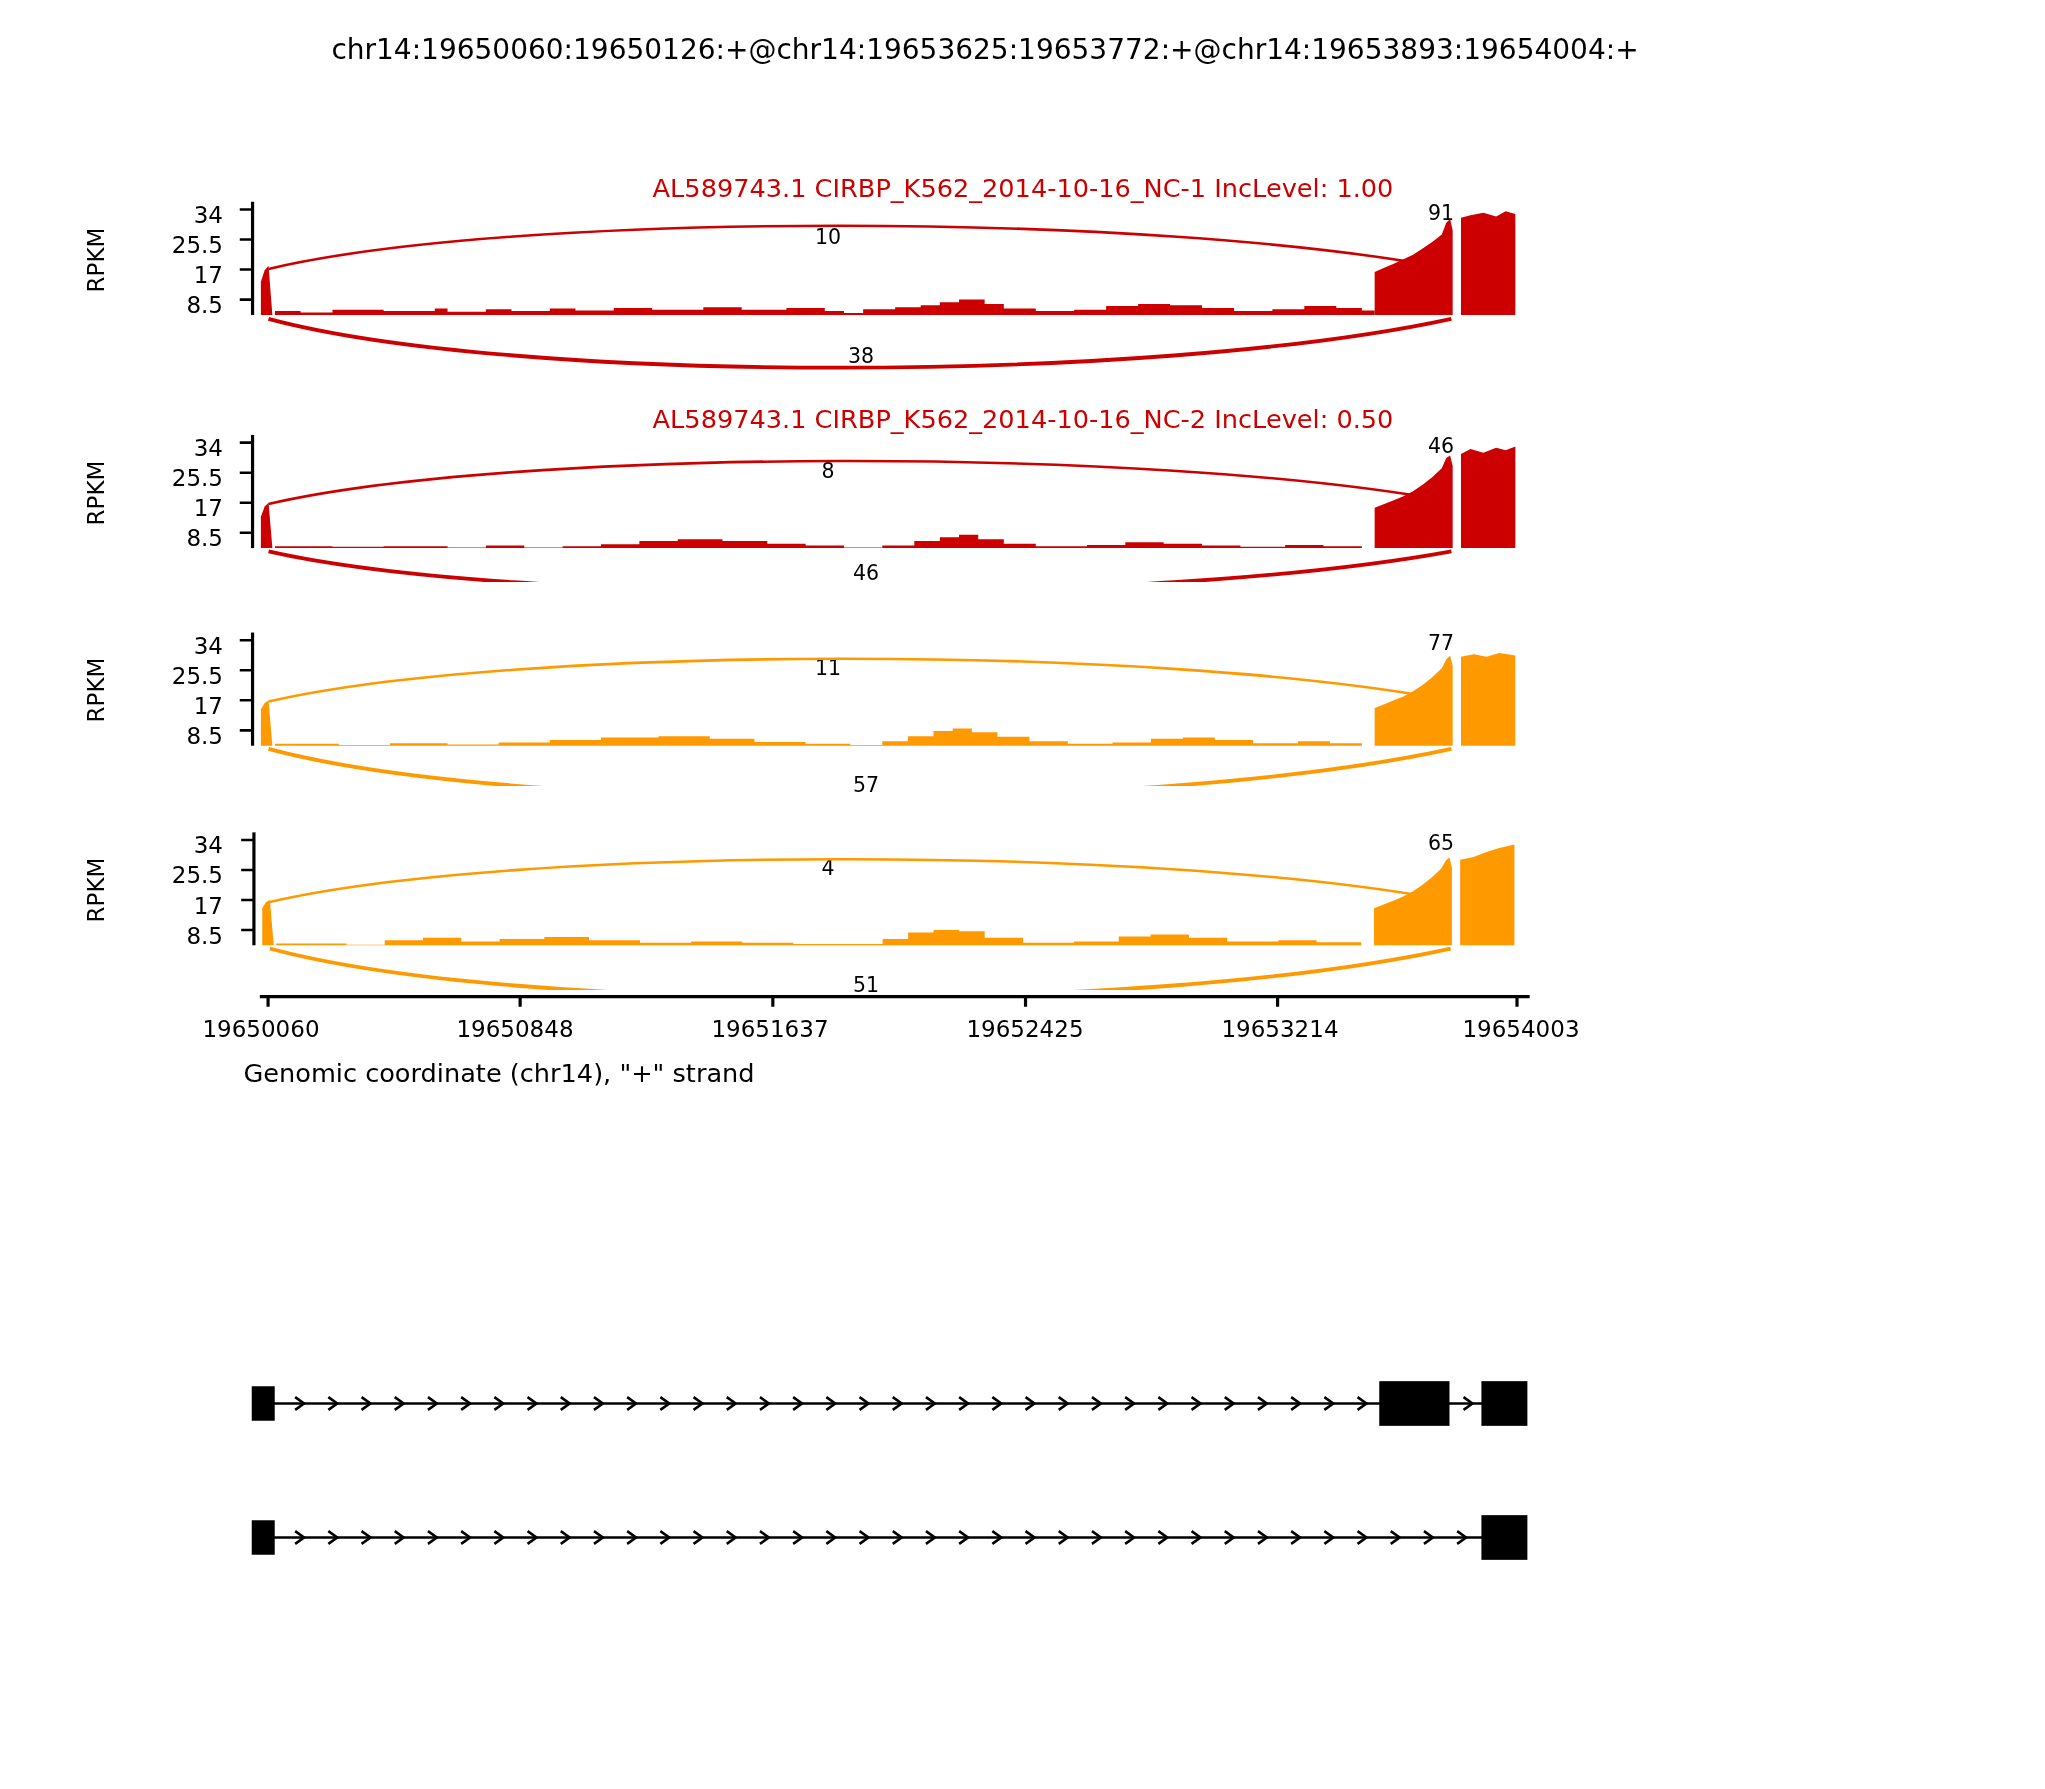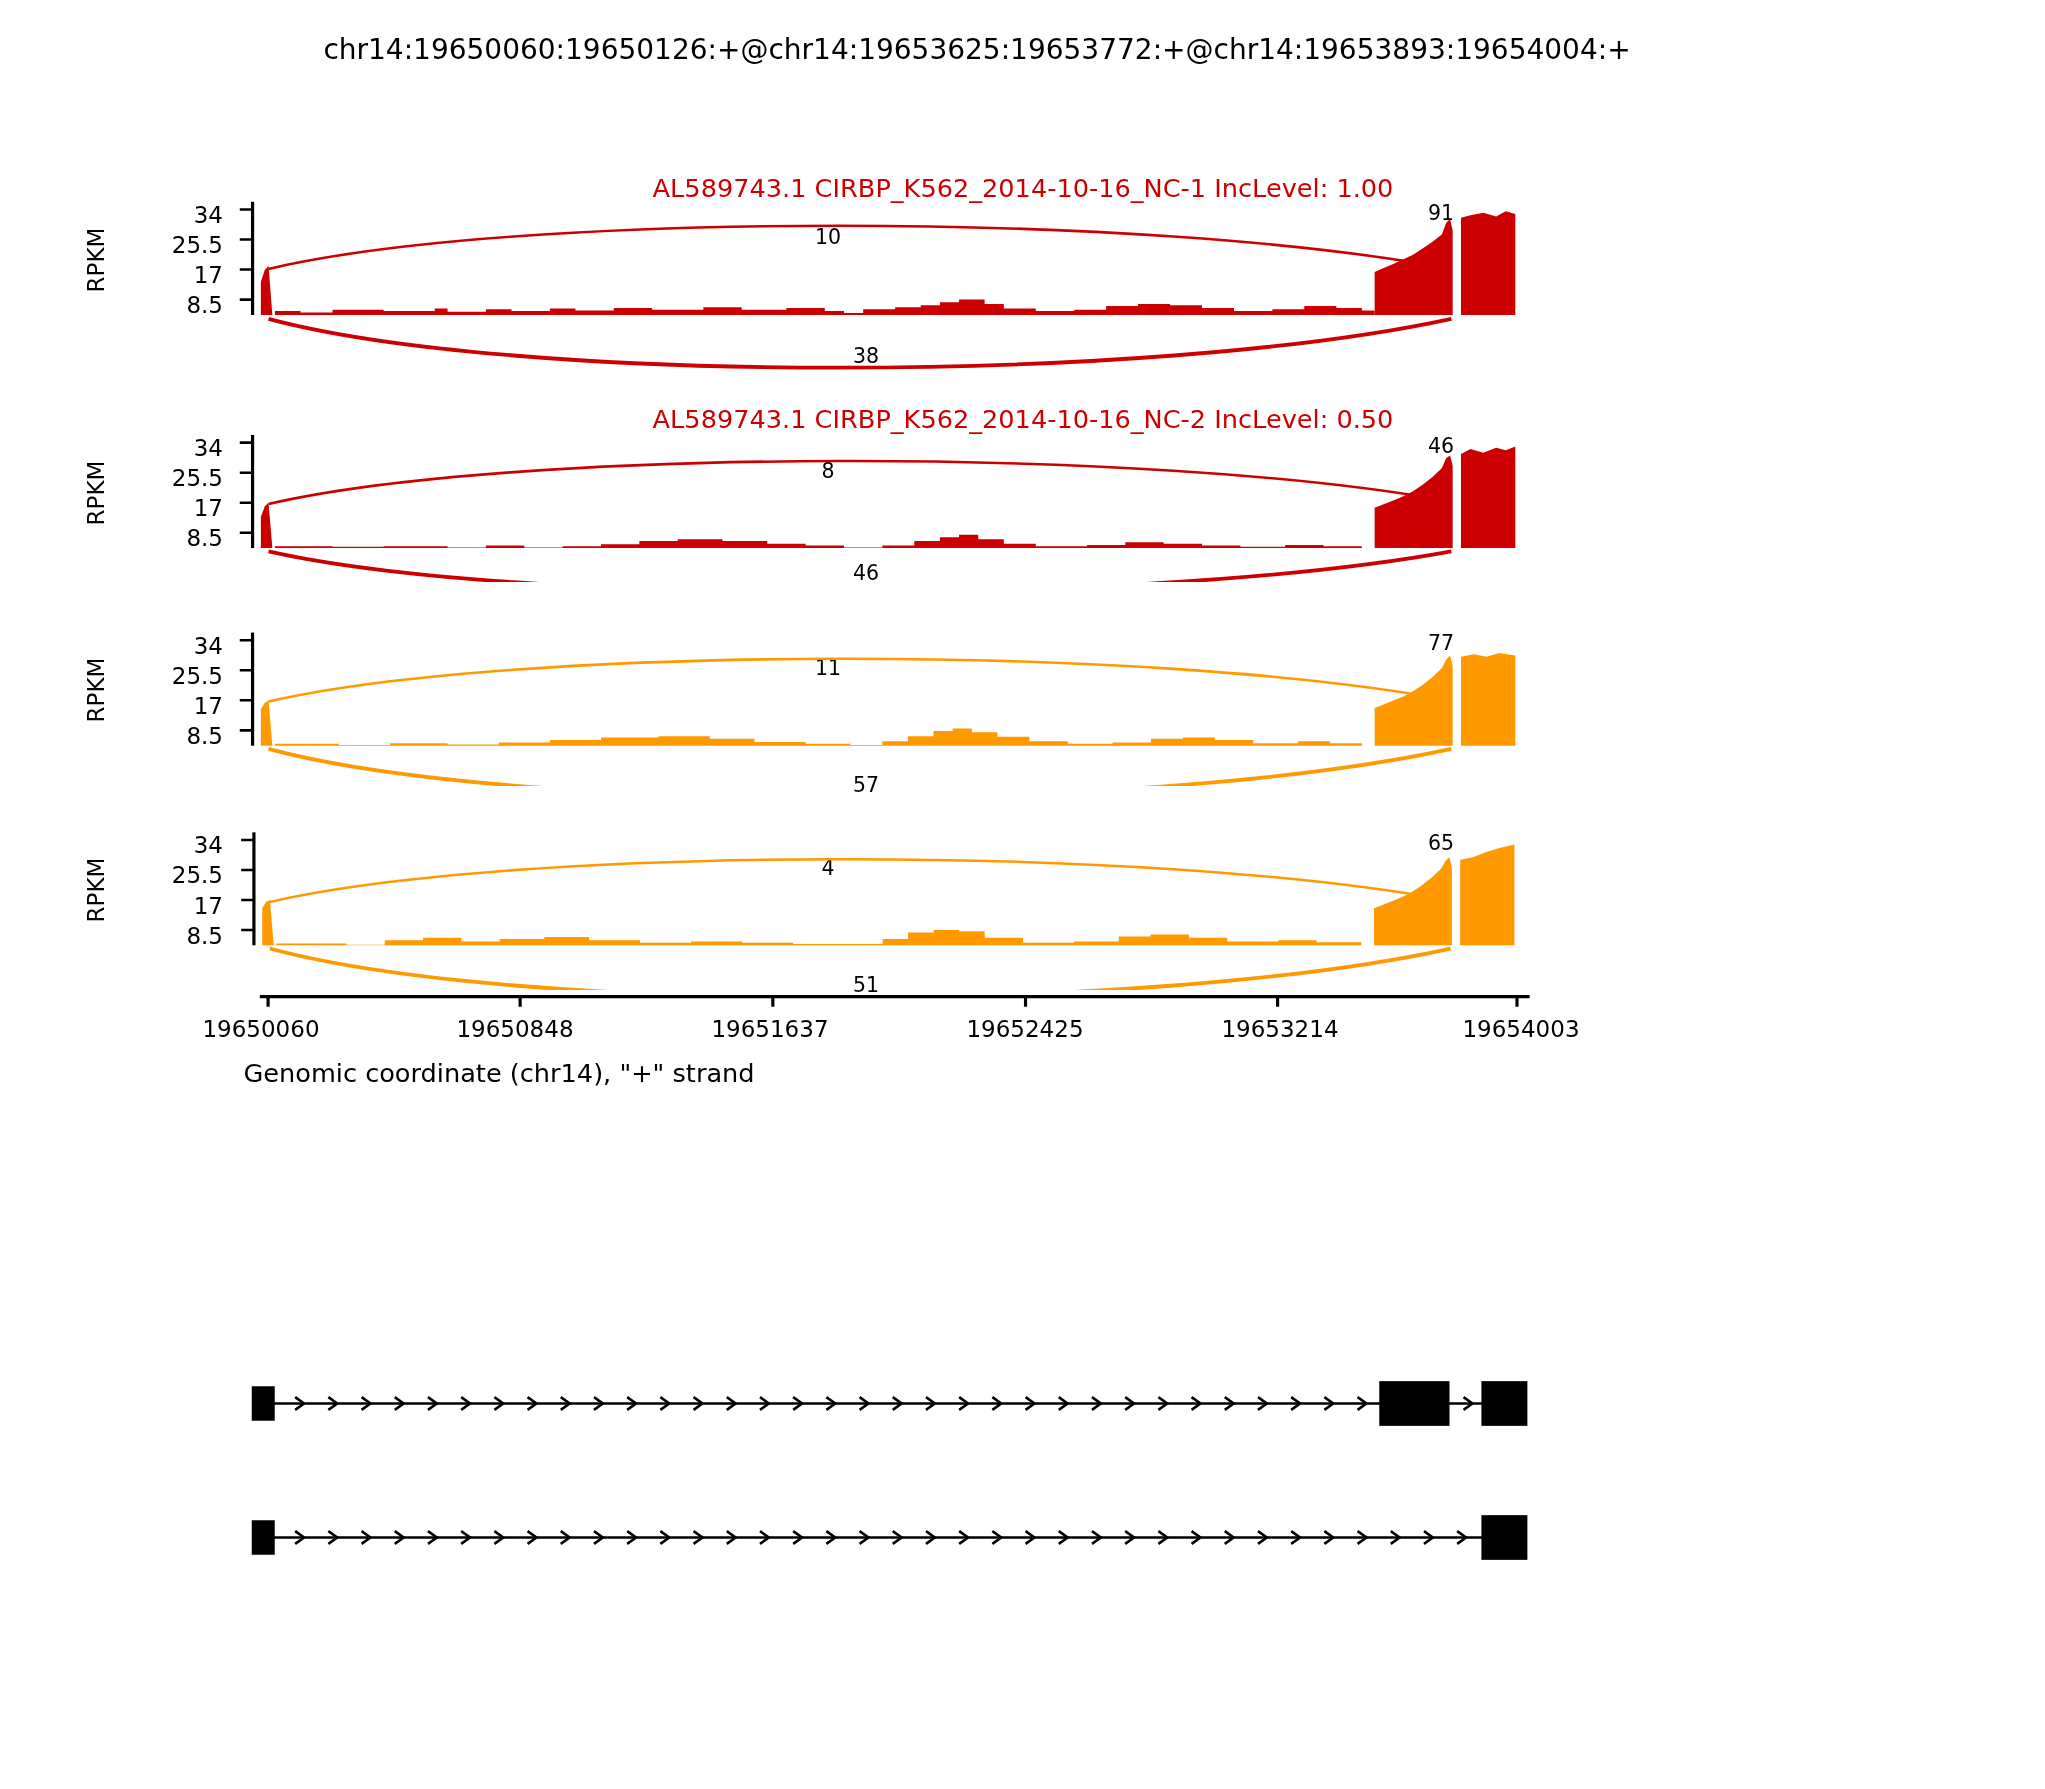--- a/index.html
+++ b/index.html
@@ -10,21 +10,21 @@
   body {
     width: 2046px;
     height: 1790px;
     font-family: "DejaVu Sans", sans-serif;
     position: relative;
     overflow: hidden;
   }
   .page-title {
     position: absolute;
     top: 33px;
-    left: 8px;
+    left: 16px;
     width: 1938px;
     text-align: center;
     font-size: 28px;
     color: #000000;
     letter-spacing: 0px;
   }
   .panel {
     position: absolute;
     left: 0;
     width: 2046px;
@@ -90,21 +90,21 @@
 
 <div class="panel" style="top:173px; height:211px;">
   <div class="panel-title" style="top:0px; color:#CC0000;">AL589743.1 CIRBP_K562_2014-10-16_NC-1 IncLevel: 1.00</div>
   <div class="ylabel" style="left:96px; top:74px; width:128px; text-align:center; margin-left:-64px;">RPKM</div>
   <div class="ytick" style="left:153px; top:29px; width:70px;">34</div>
   <div class="ytick" style="left:153px; top:59px; width:70px;">25.5</div>
   <div class="ytick" style="left:153px; top:89px; width:70px;">17</div>
   <div class="ytick" style="left:153px; top:119px; width:70px;">8.5</div>
   <div class="cov-label" style="left:1406px; top:28px; width:70px;">91</div>
   <div class="junc-label" style="left:793px; top:52px; width:70px;">10</div>
-  <div class="junc-label" style="left:831px; top:171px; width:70px;">38</div>
+  <div class="junc-label" style="left:804px; top:171px; width:70px;text-align:right;">38</div>
   <svg class="trackbox" style="left:0px; top:0px;" width="2046" height="211" viewBox="0 0 3200 330">
 
     <path d="M 395 45 L 395 222" stroke="#000" stroke-width="5" fill="none"></path>
     <path d="M 375 57 L 395 57 M 375 104 L 395 104 M 375 151 L 395 151 M 395 198 L 375 198" stroke="#000" stroke-width="4" fill="none"></path>
 
     <path d="M 408 222 L 408 170 L 414 152 L 420 145 L 426 222 Z" fill="#CC0000"></path>
     <path d="M 430 222 L 430 216 L 470 216 L 470 218 L 520 218 L 520 214 L 600 214 L 600 216 L 680 216 L 680 212 L 700 212 L 700 217 L 760 217 L 760 213 L 800 213 L 800 216 L 860 216 L 860 212 L 900 212 L 900 215 L 960 215 L 960 211 L 1020 211 L 1020 214 L 1100 214 L 1100 210 L 1160 210 L 1160 214 L 1230 214 L 1230 211 L 1290 211 L 1290 216 L 1320 216 L 1320 219 L 1350 219 L 1350 213 L 1400 213 L 1400 210 L 1440 210 L 1440 207 L 1470 207 L 1470 202 L 1500 202 L 1500 198 L 1540 198 L 1540 205 L 1570 205 L 1570 212 L 1620 212 L 1620 216 L 1680 216 L 1680 214 L 1730 214 L 1730 208 L 1780 208 L 1780 205 L 1830 205 L 1830 207 L 1880 207 L 1880 211 L 1930 211 L 1930 216 L 1990 216 L 1990 213 L 2040 213 L 2040 208 L 2090 208 L 2090 211 L 2130 211 L 2130 215 L 2150 215 L 2150 222 Z" fill="#CC0000"></path>
     <path d="M 2150 222 L 2150 155 L 2165 148 L 2180 142 L 2195 135 L 2210 128 L 2225 118 L 2240 108 L 2255 96 L 2262 78 L 2268 72 L 2272 90 L 2272 222 Z" fill="#CC0000"></path>
     <path d="M 2285 222 L 2285 70 L 2300 66 L 2320 62 L 2340 68 L 2355 60 L 2370 64 L 2370 222 Z" fill="#CC0000"></path>
 

